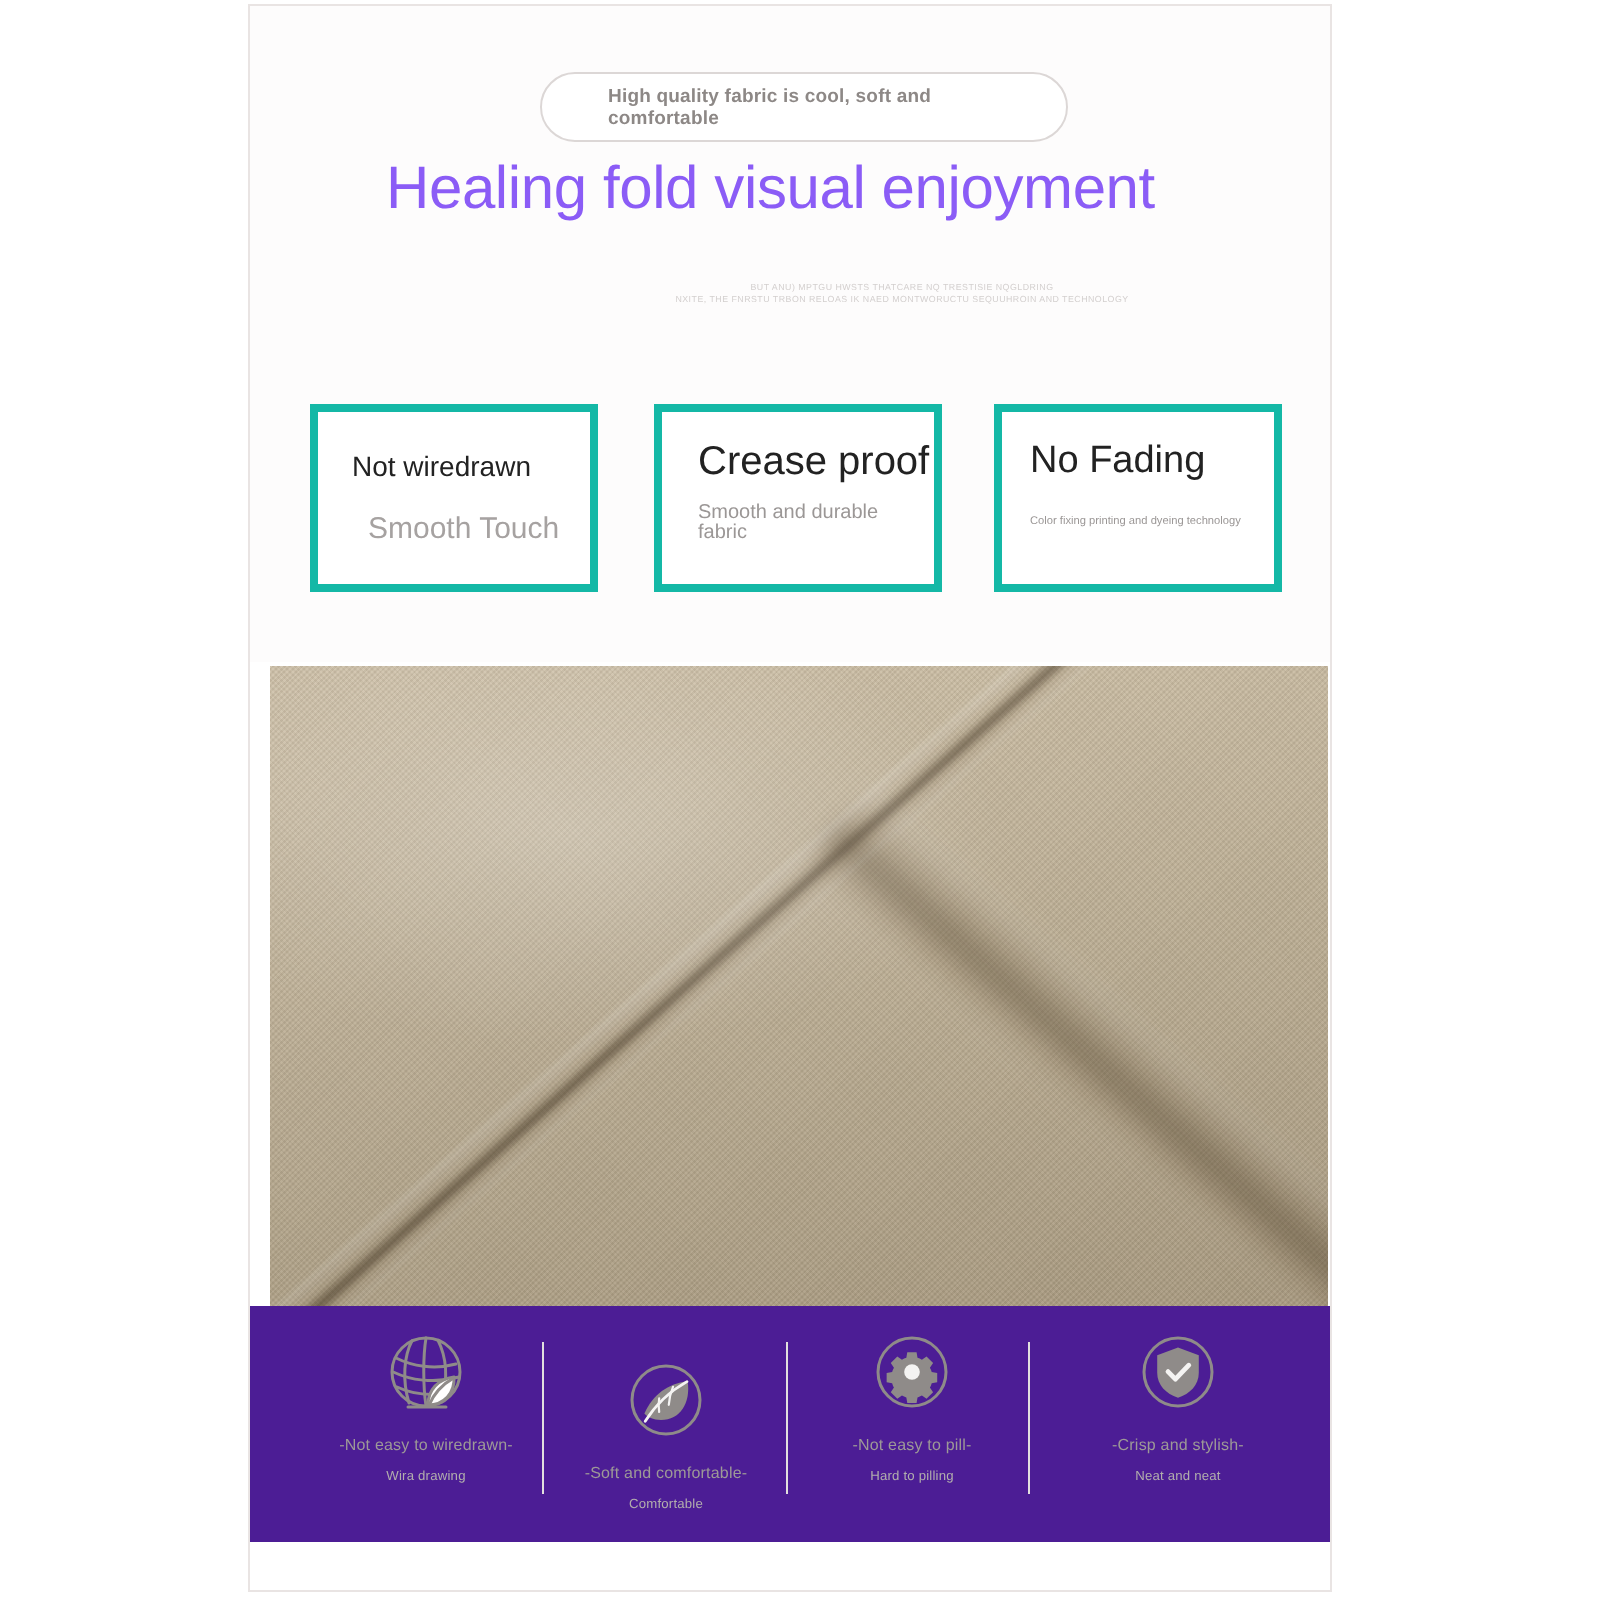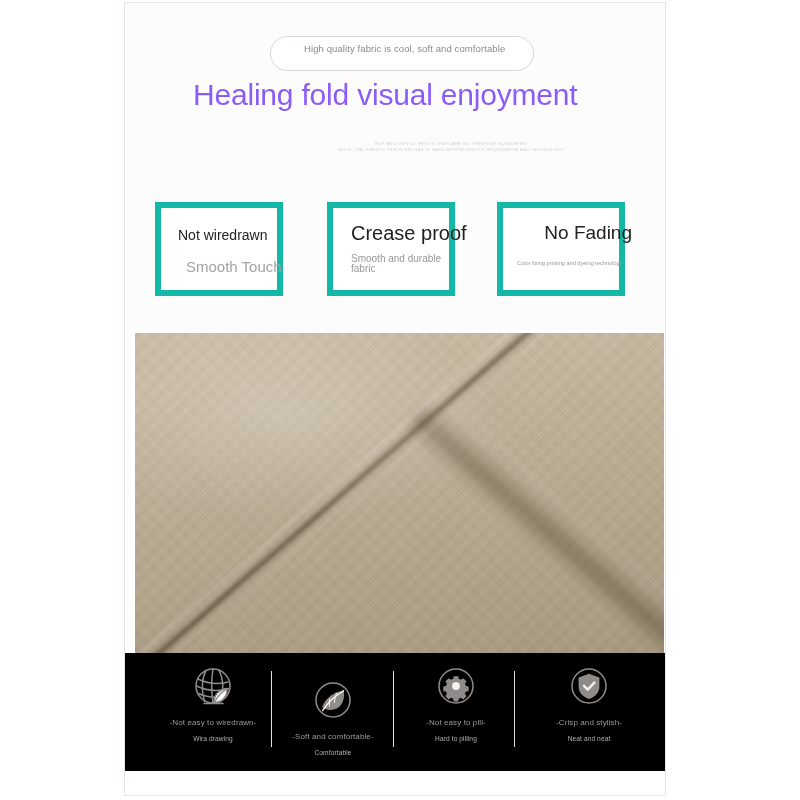--- a/index.html
+++ b/index.html
@@ -47,20 +47,21 @@
   .pill-badge {
     position: absolute;
     left: 145px;
     top: 33px;
     width: 264px;
     height: 35px;
     border: 1px solid #dcd7d6;
     border-radius: 18px;
     box-sizing: border-box;
     background: #ffffff;
+    font-weight: bold;
   }
   .pill-badge-text {
     position: absolute;
     left: 33px;
     top: 6px;
     width: 205px;
     font-size: 9.5px;
     line-height: 11px;
     color: #8d8886;
     letter-spacing: 0.1px;
@@ -99,23 +100,23 @@
   .feature-row {
     position: absolute;
     left: 0;
     top: 199px;
     width: 100%;
     height: 96px;
   }
   .feature-box {
     position: absolute;
     top: 0;
-    width: 128px;
+    width: 144px;
     height: 94px;
-    border: 6px solid #14b8a6;
+    border: 4px solid #14b8a6;
     box-sizing: border-box;
     background: #ffffff;
   }
   .feature-box.b1 { left: 30px; }
   .feature-box.b2 { left: 202px; }
   .feature-box.b3 { left: 372px; }
 
   .fb-title {
     position: absolute;
     color: #222222;
@@ -126,21 +127,21 @@
     color: #9b9796;
   }
 
   
   .b1 .fb-title { left: 17px; top: 19px; width: 110px; font-size: 14px; line-height: 16px; }
   .b1 .fb-sub   { left: 25px; top: 52px; width: 115px; font-size: 15px; line-height: 14px; color: #a6a2a1; }
   
   .b2 .fb-title { left: 18px; top: 17px; width: 120px; font-size: 20px; line-height: 17px; }
   .b2 .fb-sub   { left: 18px; top: 46px; width: 106px; font-size: 10px; line-height: 9.5px; }
   
-  .b3 .fb-title { left: 14px; top: 14px; width: 115px; font-size: 19px; line-height: 22px; text-align: right; }
+  .b3 .fb-title { left: 14px; top: 14px; width: 115px; font-size: 19px; line-height: 22px; }
   .b3 .fb-sub   { left: 14px; top: 52px; width: 120px; font-size: 5.6px; line-height: 7px; }
 
   
   .fabric-photo {
     position: absolute;
     left: 10px;
     top: 330px;
     width: 529px;
     height: 320px;
     overflow: hidden;
@@ -209,21 +210,21 @@
     pointer-events: none;
   }
 
   
   .icon-strip {
     position: absolute;
     left: 0;
     top: 650px;
     width: 100%;
     height: 118px;
-    background: #000000;
+    background: #4c1d95;
   }
   .icon-cell {
     position: absolute;
     top: 0;
     width: 120px;
     height: 118px;
     text-align: center;
   }
   .icon-cell.c1 { left: 28px; }
   .icon-cell.c2 { left: 148px; margin-top: 14px; }

